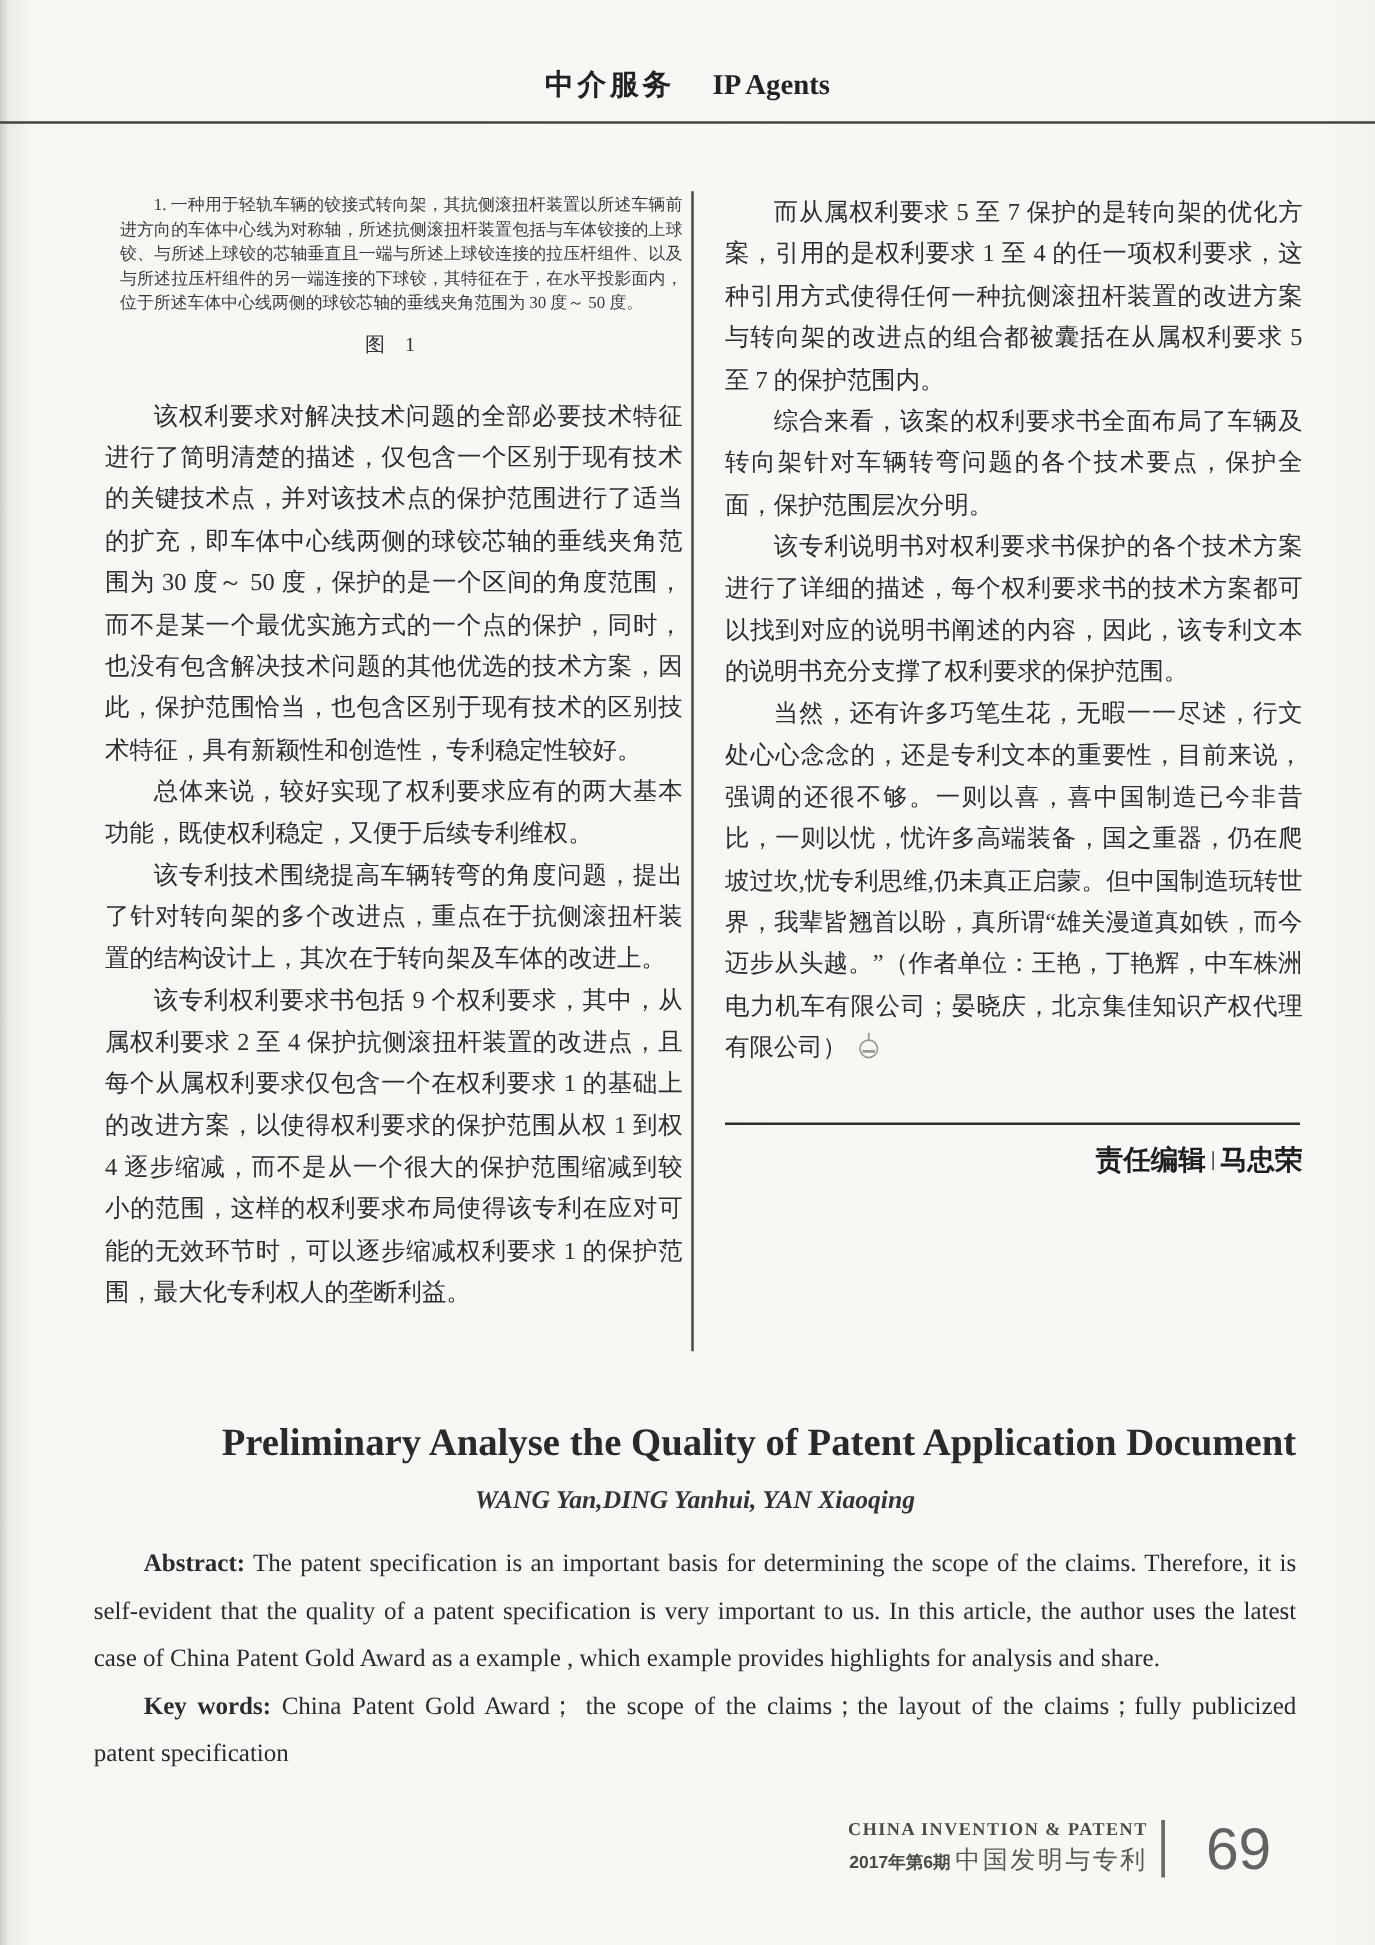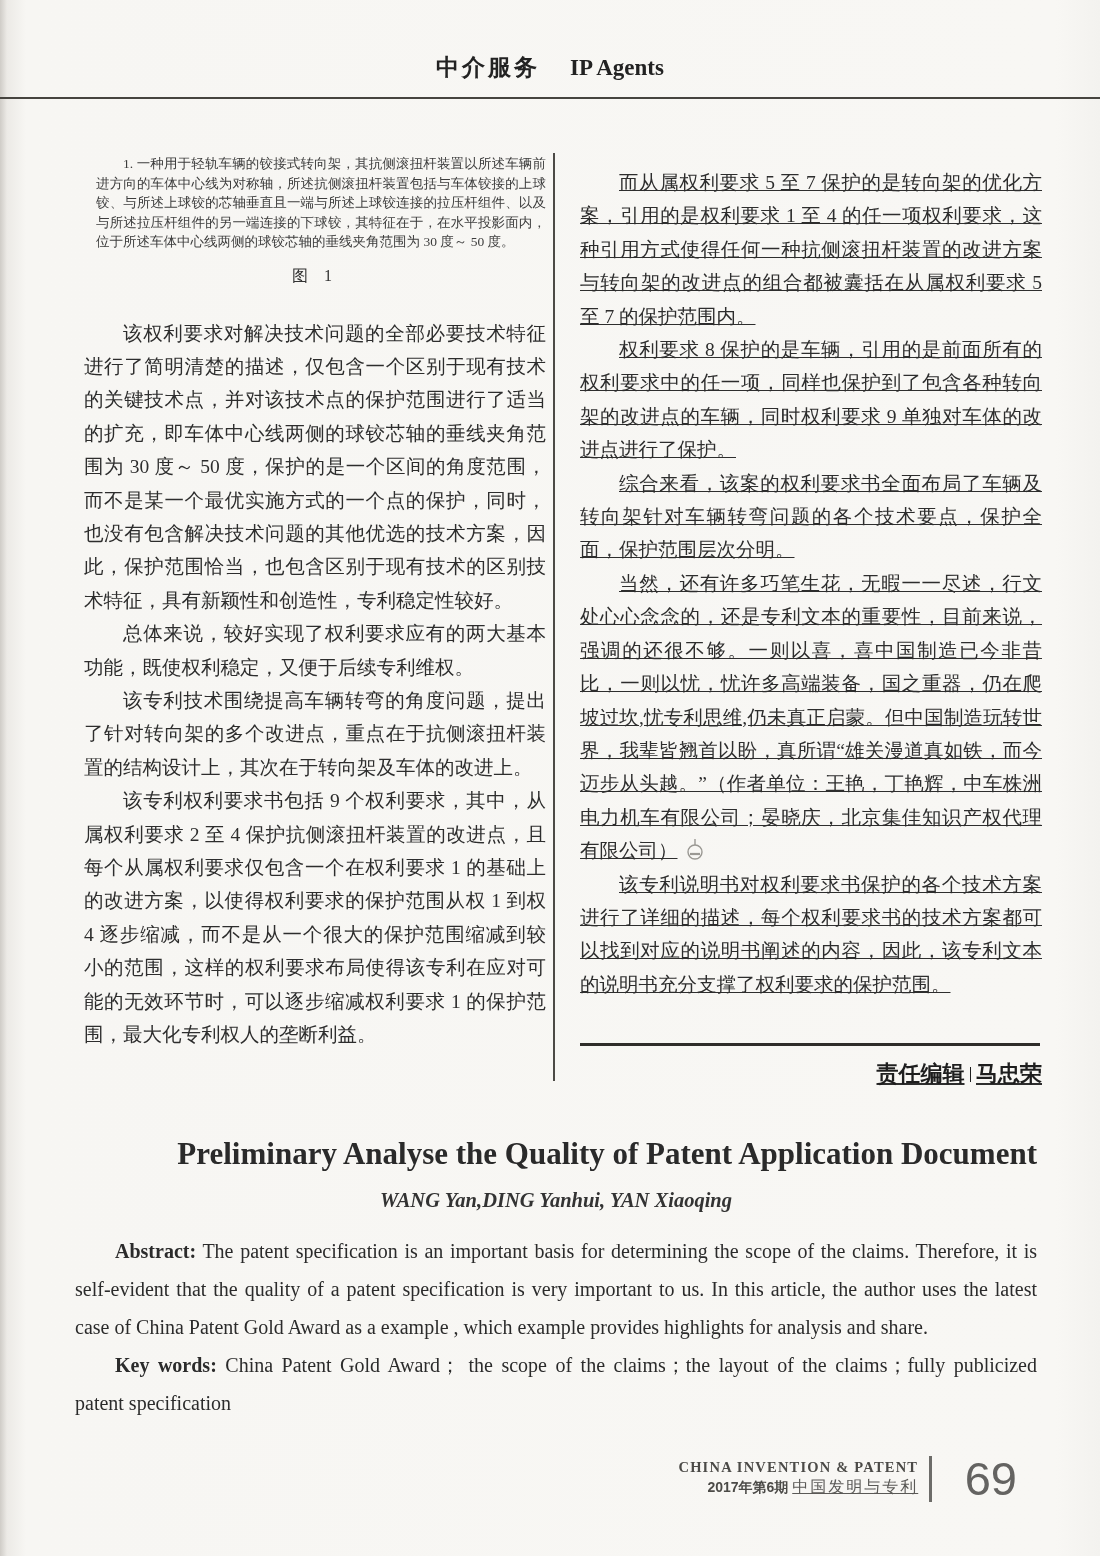--- a/index.html
+++ b/index.html
@@ -18,21 +18,21 @@
     position:absolute;top:52px;left:0;right:0;text-align:center;
     color:#222;
   }
   .hdr-cn{font-family:"Liberation Sans",sans-serif;font-weight:bold;font-size:23px;letter-spacing:3px;margin-right:30px;}
   .hdr-en{font-family:"Liberation Serif",serif;font-weight:bold;font-size:23px;}
   .header-rule{position:absolute;top:97px;left:0;width:1100px;height:2px;background:#46443f;}
 
   
   .col{position:absolute;width:462px;}
   .col-left{left:84px;top:150px;}
-  .col-right{left:580px;top:166px;text-decoration:underline;}
+  .col-right{left:580px;top:154px;}
   .col-divider{position:absolute;left:553px;top:153px;width:2px;height:928px;background:#4c4a46;}
 
   .claim-quote{
     margin:4px 0 14px 12px;
     font-size:13.5px;line-height:19.5px;color:#3c3c3c;
     text-align:justify;text-indent:2em;
   }
   .fig-caption{text-align:center;font-size:16px;color:#333;margin:6px 0 30px 0;letter-spacing:6px;}
 
   .body{
@@ -62,21 +62,21 @@
   .en-abstract,.en-keywords{
     margin:0;font-size:20px;line-height:38px;text-align:justify;text-indent:40px;color:#2b2b2b;
   }
   .en-label{font-weight:bold;}
 
   
   .page-footer{position:absolute;top:1455px;right:83px;display:flex;align-items:center;}
   .footer-text{text-align:right;color:#4b4a47;}
   .f-en{font-family:"Liberation Serif",serif;font-weight:bold;font-size:14.5px;letter-spacing:1.2px;}
   .f-cn{margin-top:1px;font-family:"Liberation Sans",sans-serif;font-size:14px;font-weight:bold;color:#4b4a47;}
-  .f-cnname{font-size:16px;font-weight:normal;color:#5a5956;letter-spacing:2px;text-decoration:underline;}
+  .f-cnname{font-size:20px;font-weight:normal;color:#5a5956;letter-spacing:2px;}
   .f-bar{width:2.5px;height:46px;background:#6d6c69;margin:0 9px 0 11px;}
   .f-page{font-family:"Liberation Sans",sans-serif;font-size:47px;color:#646361;font-weight:500;line-height:1;margin-left:24px;}
 </style>
 </head>
 <body>
 
 <div class="page">
 
   <header class="page-header">
     <span class="hdr-cn">中介服务</span><span class="hdr-en">IP Agents</span>
@@ -89,28 +89,27 @@
     <p class="body">该权利要求对解决技术问题的全部必要技术特征进行了简明清楚的描述，仅包含一个区别于现有技术的关键技术点，并对该技术点的保护范围进行了适当的扩充，即车体中心线两侧的球铰芯轴的垂线夹角范围为 30 度～ 50 度，保护的是一个区间的角度范围，而不是某一个最优实施方式的一个点的保护，同时，也没有包含解决技术问题的其他优选的技术方案，因此，保护范围恰当，也包含区别于现有技术的区别技术特征，具有新颖性和创造性，专利稳定性较好。</p>
     <p class="body">总体来说，较好实现了权利要求应有的两大基本功能，既使权利稳定，又便于后续专利维权。</p>
     <p class="body">该专利技术围绕提高车辆转弯的角度问题，提出了针对转向架的多个改进点，重点在于抗侧滚扭杆装置的结构设计上，其次在于转向架及车体的改进上。</p>
     <p class="body">该专利权利要求书包括 9 个权利要求，其中，从属权利要求 2 至 4 保护抗侧滚扭杆装置的改进点，且每个从属权利要求仅包含一个在权利要求 1 的基础上的改进方案，以使得权利要求的保护范围从权 1 到权 4 逐步缩减，而不是从一个很大的保护范围缩减到较小的范围，这样的权利要求布局使得该专利在应对可能的无效环节时，可以逐步缩减权利要求 1 的保护范围，最大化专利权人的垄断利益。</p>
   </section>
 
   <div class="col-divider"></div>
 
   <section class="col col-right">
     <p class="body">而从属权利要求 5 至 7 保护的是转向架的优化方案，引用的是权利要求 1 至 4 的任一项权利要求，这种引用方式使得任何一种抗侧滚扭杆装置的改进方案与转向架的改进点的组合都被囊括在从属权利要求 5 至 7 的保护范围内。</p>
-    <p class="body">权利要求 8 保护的是车辆，引用的是前面所有的权利要求中的任一项，同样也保护到了包含各种转向架的改进点的车辆，同时权利要求 9 单独对车体的改进点进行了保护。</p>
     <p class="body">综合来看，该案的权利要求书全面布局了车辆及转向架针对车辆转弯问题的各个技术要点，保护全面，保护范围层次分明。</p>
+    <p class="body">该专利说明书对权利要求书保护的各个技术方案进行了详细的描述，每个权利要求书的技术方案都可以找到对应的说明书阐述的内容，因此，该专利文本的说明书充分支撑了权利要求的保护范围。</p>
     <p class="body"><span>当然，还有许多巧笔生花，无暇一一尽述，行文处心心念念的，还是专利文本的重要性，目前来说，强调的还很不够。一则以喜，喜中国制造已今非昔比，一则以忧，忧许多高端装备，国之重器，仍在爬坡过坎,忧专利思维,仍未真正启蒙。但中国制造玩转世界，我辈皆翘首以盼，真所谓“雄关漫道真如铁，而今迈步从头越。”（作者单位：王艳，丁艳辉，中车株洲电力机车有限公司；晏晓庆，北京集佳知识产权代理有限公司）</span><span class="end-mark"><svg width="18" height="22" viewBox="0 0 18 22">
             <line x1="9" y1="0" x2="9" y2="6" stroke="#9a9893" stroke-width="1.4"></line>
             <circle cx="9" cy="13" r="7" fill="none" stroke="#9a9893" stroke-width="1.4"></circle>
             <line x1="4" y1="15" x2="14" y2="15" stroke="#9a9893" stroke-width="2.2"></line>
           </svg></span></p>
-    <p class="body">该专利说明书对权利要求书保护的各个技术方案进行了详细的描述，每个权利要求书的技术方案都可以找到对应的说明书阐述的内容，因此，该专利文本的说明书充分支撑了权利要求的保护范围。</p>
     <div class="editor-rule"></div>
     <div class="editor-line">
       <span>责任编辑</span><span class="editor-sep"></span><span>马忠荣</span>
     </div>
   </section>
 
   <section class="english">
     <h1 class="en-title">Preliminary Analyse the Quality of Patent Application Document</h1>
     <div class="en-authors">WANG Yan,DING Yanhui, YAN Xiaoqing</div>
     <p class="en-abstract"><span class="en-label">Abstract:</span> <span>The patent specification is an important basis for determining the scope of the claims. Therefore,  it is self-evident that the quality of a patent specification is very important to us. In this article, the author uses the latest case of China Patent Gold Award as a example , which example provides highlights for analysis and share.</span></p>

